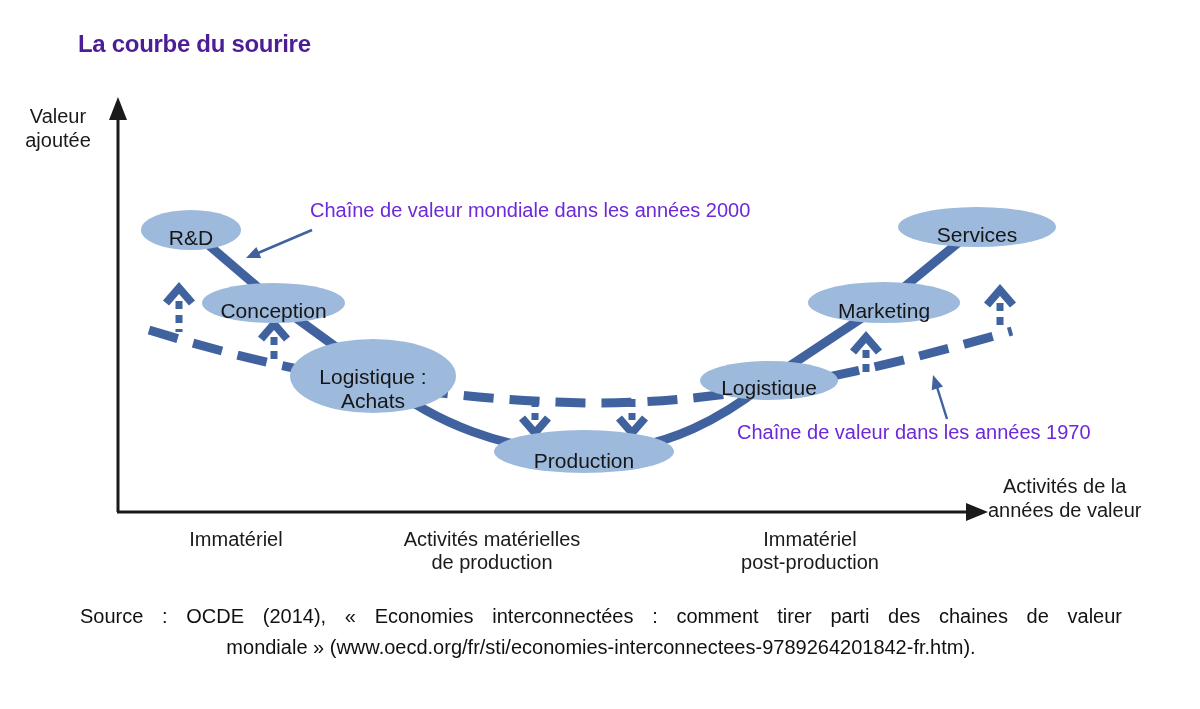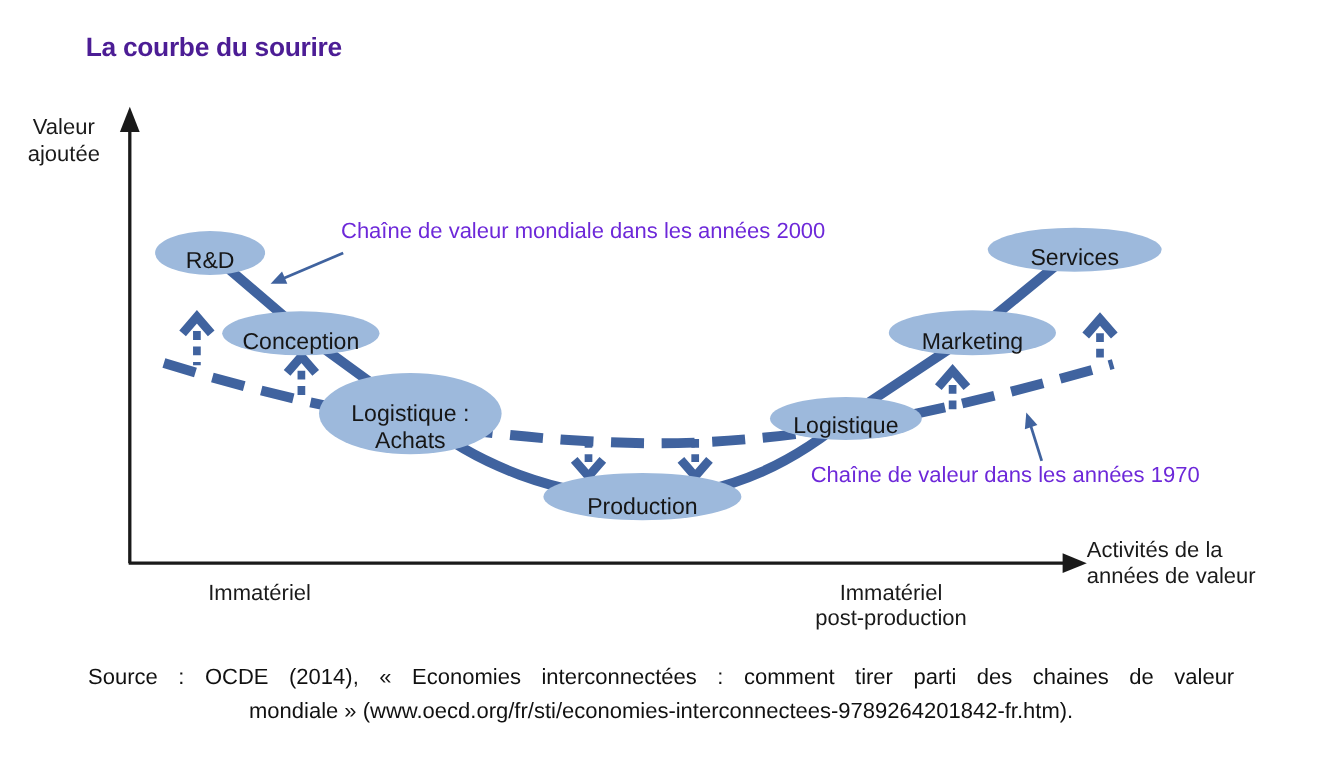--- a/index.html
+++ b/index.html
@@ -12,21 +12,21 @@
     background: #ffffff;
     overflow: hidden;
   }
   .layer { position: absolute; left: 0; top: 0; }
   .title {
     position: absolute; left: 78px; top: 30px;
     font-size: 24px; font-weight: bold; letter-spacing: -0.3px; color: #4c1d95;
   }
   .axis-label { position: absolute; font-size: 20px; line-height: 24px; color: #1a1a1a; }
   .y-axis-label { left: 10px; top: 104px; width: 96px; text-align: center; }
-  .x-axis-label { left: 988px; top: 488px; text-align: left; }
+  .x-axis-label { left: 988px; top: 474px; text-align: center; }
   .node {
     position: absolute;
     background: #9db9dc;
     border-radius: 50%;
     display: flex; flex-direction: column;
     align-items: center; justify-content: flex-end;
     font-size: 21px; line-height: 24px; color: #161616;
     text-align: center;
   }
   .annotation {
@@ -141,20 +141,24 @@
   <div class="node" style="left:898px; top:207px; width:158px; height:40px;">
     <span>Services</span>
   </div>
 
   <div class="annotation ann-2000">Chaîne de valeur mondiale dans les années 2000</div>
   <div class="annotation ann-1970">Chaîne de valeur dans les années 1970</div>
 
   <div class="x-category cat-1">
     <div>Immatériel</div>
   </div>
+  <div class="x-category cat-2">
+    <div>Activités matérielles</div>
+    <div>de production</div>
+  </div>
   <div class="x-category cat-3">
     <div>Immatériel</div>
     <div>post-production</div>
   </div>
 
   <div class="source">
     <div class="l1">Source : OCDE (2014), « Economies interconnectées : comment tirer parti des chaines de valeur</div>
     <div class="l2">mondiale » (www.oecd.org/fr/sti/economies-interconnectees-9789264201842-fr.htm).</div>
   </div>
 

